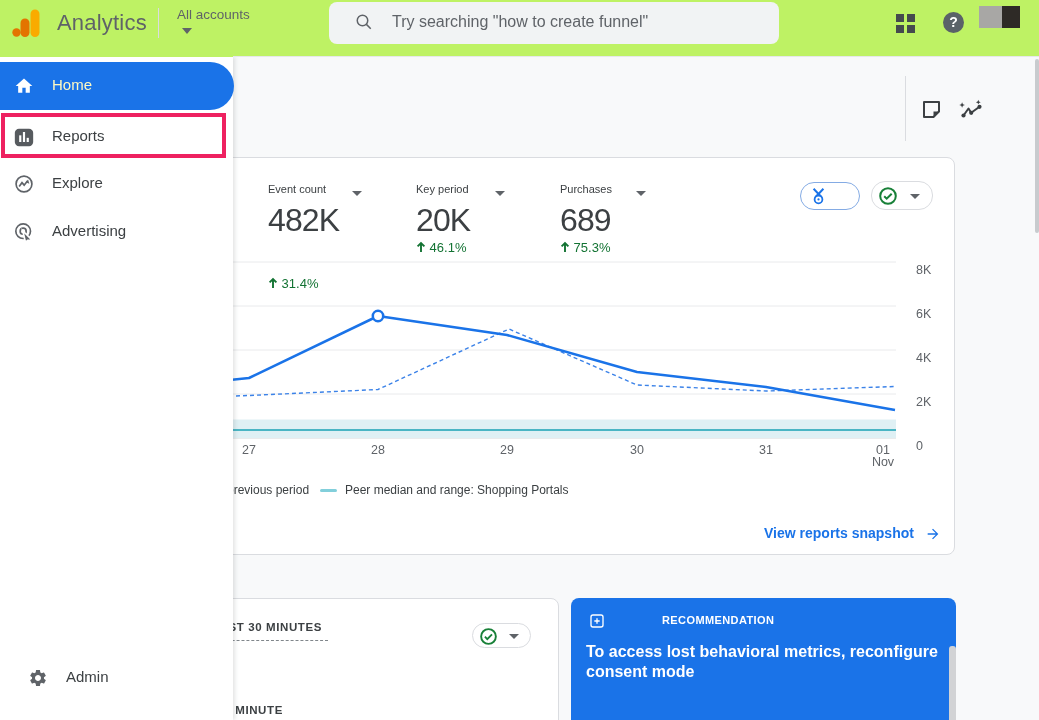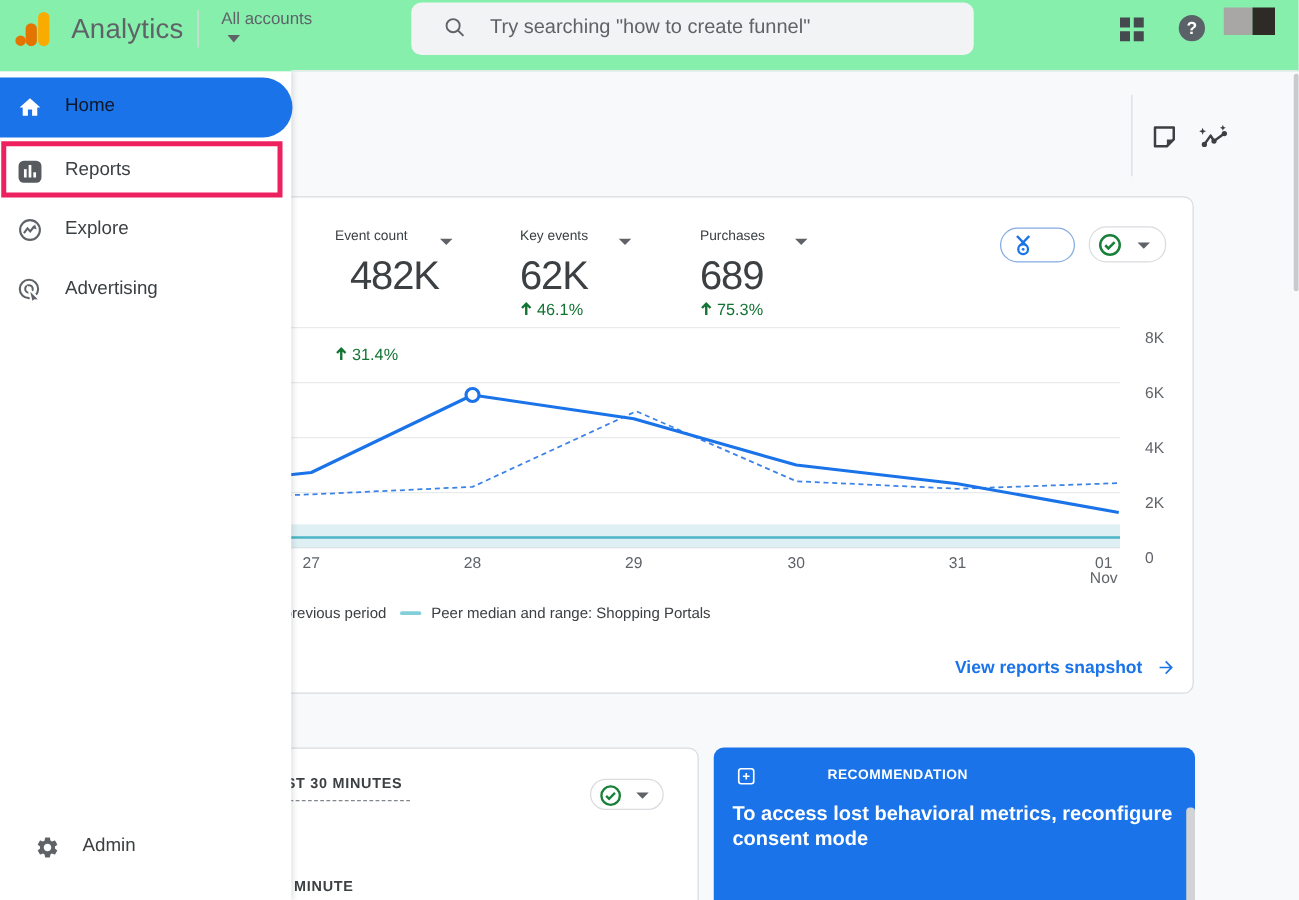--- a/index.html
+++ b/index.html
@@ -1,41 +1,41 @@
 <!DOCTYPE html>
 <html><head>
 <meta charset="utf-8">
 <style>
   * { margin:0; padding:0; box-sizing:border-box; }
   html,body { width:1039px; height:720px; overflow:hidden; }
   body { font-family:"Liberation Sans", sans-serif; background:#f8f9fa; position:relative; }
 
   
-  #topbar { position:absolute; left:0; top:0; width:1039px; height:57px; background:#86efac; z-index:30; }
+  #topbar { position:absolute; left:0; top:0; width:1039px; height:57px; background:#bef264; z-index:30; }
   #mainline { position:absolute; left:233px; top:56px; width:806px; height:1px; background:#e6e8ea; z-index:31; }
   #logo-analytics { position:absolute; left:57px; top:10px; font-size:22px; color:#5f6368; letter-spacing:0.2px; }
   #acct-divider { position:absolute; left:158px; top:8px; width:1px; height:30px; background:#dadce0; }
   #all-accounts { position:absolute; left:177px; top:7px; font-size:13.5px; color:#5f6368; }
   .caret { width:0; height:0; border-left:5px solid transparent; border-right:5px solid transparent; border-top:6px solid #5f6368; }
   #acct-caret { position:absolute; left:182px; top:28px; }
   #searchbar { position:absolute; left:329px; top:2px; width:450px; height:42px; background:#f1f3f4; border-radius:8px; }
   #search-text { position:absolute; left:392px; top:13px; font-size:16px; color:#5f6368; }
   #grid-icon { position:absolute; left:896px; top:13px; width:20px; height:20px; }
   #grid-icon div { position:absolute; width:8px; height:8px; background:#454a4e; }
   #help-icon { position:absolute; left:943px; top:12px; width:21px; height:21px; border-radius:50%; background:#5a6268; color:#fff; font-size:14px; font-weight:bold; text-align:center; line-height:21px; }
   #avatar-g { position:absolute; left:979px; top:6px; width:23px; height:22px; background:#a8a7a5; }
   #avatar-d { position:absolute; left:1002px; top:6px; width:18px; height:22px; background:#2e2a26; }
 
   
   #sidebar { position:absolute; left:0; top:57px; width:233px; height:663px; background:#fff; z-index:20; box-shadow:2px 0 4px rgba(60,64,67,.14); }
   .nav-item { position:absolute; left:0; width:277px; height:48px; }
   .nav-icon { position:absolute; left:14px; top:14px; width:20px; height:20px; }
   .nav-text { position:absolute; left:52px; top:14px; font-size:15px; color:#3c4043; }
   #nav-home { top:5px; background:#1a73e8; border-radius:0 24px 24px 0; width:234px; }
-  #nav-home .nav-text { color:#0f172a; }
+  #nav-home .nav-text { color:#fef9c3; }
   #annot { position:absolute; left:1px; top:56px; width:225px; height:45px; border:4px solid #ee2160; z-index:25; }
   #nav-reports { top:56px; }
   #nav-explore { top:103px; }
   #nav-ads { top:151px; }
   #nav-admin { top:597px;margin-left:14px; }
 
   
   #hdr-divider { position:absolute; left:905px; top:76px; width:1px; height:65px; background:#dadce0; }
   #note-icon { position:absolute; left:922px; top:100px; }
   #insight-icon { position:absolute; left:958px; top:99px; }
@@ -77,27 +77,27 @@
       <circle cx="5.5" cy="16.5" r="2.1"></circle>
       <circle cx="13.2" cy="13.8" r="2.1"></circle>
       <circle cx="21.5" cy="7.8" r="2.1"></circle>
     </g>
     <path d="M5.5 16.5 L10.5 9.5 L13.2 13.8 L21.5 7.8" fill="none" stroke="#3c4043" stroke-width="2" stroke-linejoin="round"></path>
   </svg>
 
 <div id="card1">
   <div class="mlabel" style="left:53px;">Event count</div>
   <div class="mcaret" style="left:137px;"></div>
-  <div class="mvalue" style="left:65px;">482K</div>
+  <div class="mvalue" style="left:53px;">482K</div>
   <div class="mdelta" style="left:53px;margin-top:36px;"><svg width="10" height="12" viewBox="0 0 10 12" style="vertical-align:-1px;">
         <path d="M5 11 V2.2 M1.6 5.4 L5 2 l3.4 3.4" fill="none" stroke="#137333" stroke-width="1.9"></path>
       </svg> 31.4%</div>
-  <div class="mlabel" style="left:201px;">Key events</div>
+  <div class="mlabel" style="left:201px;">Key period</div>
   <div class="mcaret" style="left:280px;"></div>
-  <div class="mvalue" style="left:201px;">62K</div>
+  <div class="mvalue" style="left:201px;">20K</div>
   <div class="mdelta" style="left:201px;"><svg width="10" height="12" viewBox="0 0 10 12" style="vertical-align:-1px;">
         <path d="M5 11 V2.2 M1.6 5.4 L5 2 l3.4 3.4" fill="none" stroke="#137333" stroke-width="1.9"></path>
       </svg> 46.1%</div>
   <div class="mlabel" style="left:345px;">Purchases</div>
   <div class="mcaret" style="left:421px;"></div>
   <div class="mvalue" style="left:345px;">689</div>
   <div class="mdelta" style="left:345px;"><svg width="10" height="12" viewBox="0 0 10 12" style="vertical-align:-1px;">
         <path d="M5 11 V2.2 M1.6 5.4 L5 2 l3.4 3.4" fill="none" stroke="#137333" stroke-width="1.9"></path>
       </svg> 75.3%</div>
 

